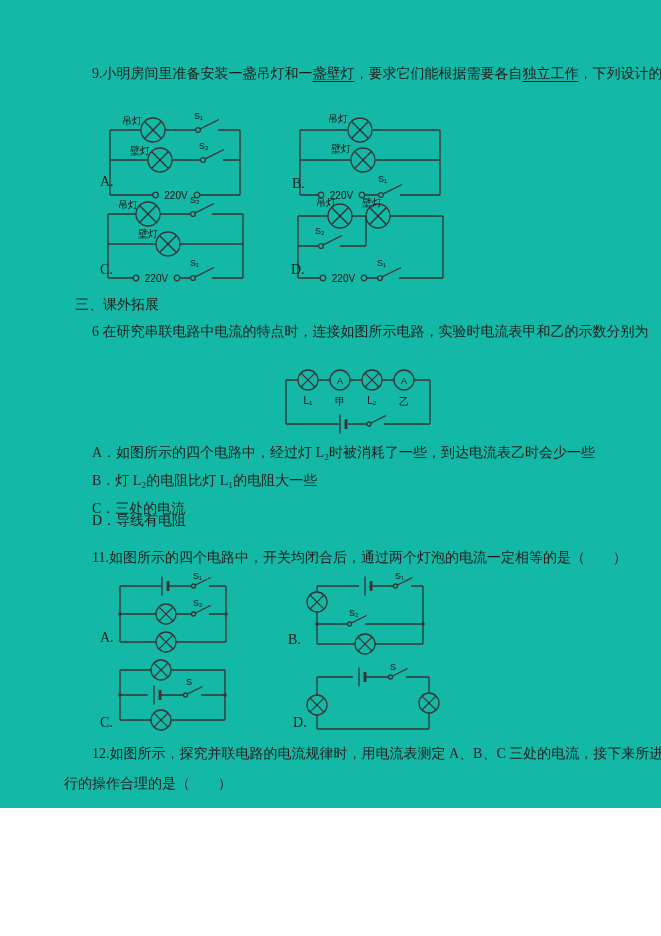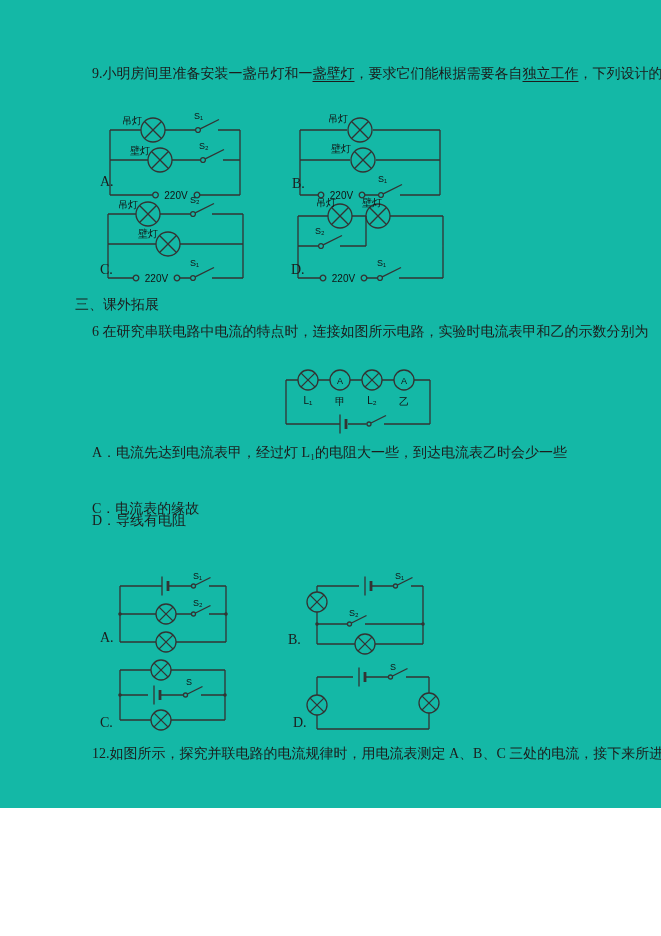--- a/index.html
+++ b/index.html
@@ -134,24 +134,26 @@
     <circle cx="126" cy="18" r="10"></circle>
     <text class="amm" x="126" y="21.5" text-anchor="middle">A</text>
     <use href="#battery" x="62" y="62"></use>
     <use href="#switch-s" x="91" y="62"></use>
     <text x="30" y="42" text-anchor="middle">L₁</text>
     <text x="62" y="43" text-anchor="middle">甲</text>
     <text x="94" y="42" text-anchor="middle">L₂</text>
     <text x="126" y="43" text-anchor="middle">乙</text>
   </svg>
 
-  <div class="opt" style="top:444px;">A．电流先达到电流表甲，经过灯 L₁的电阻大一些，到达电流表乙时会少一些</div>
-  <div class="opt" style="top:500px;">C．电流表的缘故</div>
+  <div class="opt" style="top:444px;">A．如图所示的四个电路中，经过灯 L₂时被消耗了一些，到达电流表乙时会少一些</div>
+  <div class="opt" style="top:472px;">B．灯 L₂的电阻比灯 L₁的电阻大一些</div>
+  <div class="opt" style="top:500px;">C．三处的电流</div>
   <div class="opt" style="top:512px;">D．导线有电阻</div>
 
+  <div class="tline" style="left:92px; top:548px;">11.如图所示的四个电路中，开关均闭合后，通过两个灯泡的电流一定相等的是（　　）</div>
 
   <svg class="circuit" style="left:108px; top:572px;" width="130" height="80" viewBox="0 0 130 80">
     <path d="M12,14 V70 M118,14 V70 M12,14 H54 M60,14 H83 M101,14 H118 M12,42 H48 M68,42 H83 M101,42 H118 M12,70 H48 M68,70 H118"></path>
     <use href="#battery" x="54" y="14"></use>
     <use href="#switch-s" x="85.5" y="14"></use>
     <circle class="dot" cx="12" cy="42" r="1.8"></circle>
     <circle class="dot" cx="118" cy="42" r="1.8"></circle>
     <use href="#bulb-s" x="58" y="42"></use>
     <use href="#switch-s" x="85.5" y="42"></use>
     <use href="#bulb-s" x="58" y="70"></use>
@@ -190,16 +192,17 @@
     <path d="M14,12 H50 M62,12 H85 M103,12 H126 M14,12 V30 M14,50 V64 M126,12 V28 M126,48 V64 M14,64 H126"></path>
     <use href="#battery" x="56" y="12"></use>
     <use href="#switch-s" x="87.5" y="12"></use>
     <use href="#bulb-s" x="14" y="40"></use>
     <use href="#bulb-s" x="126" y="38"></use>
     <text class="lbl-s" x="87" y="4.5">S</text>
   </svg>
   <span class="letter" style="left:293px; top:715px;">D.</span>
 
   <div class="tline" style="left:92px; top:744px;">12.如图所示，探究并联电路的电流规律时，用电流表测定 A、B、C 三处的电流，接下来所进</div>
+  <div class="tline" style="left:64px; top:774px;">行的操作合理的是（　　）</div>
 
   <div class="pagenum">3</div>
 
 </div>
 
 </body></html>

